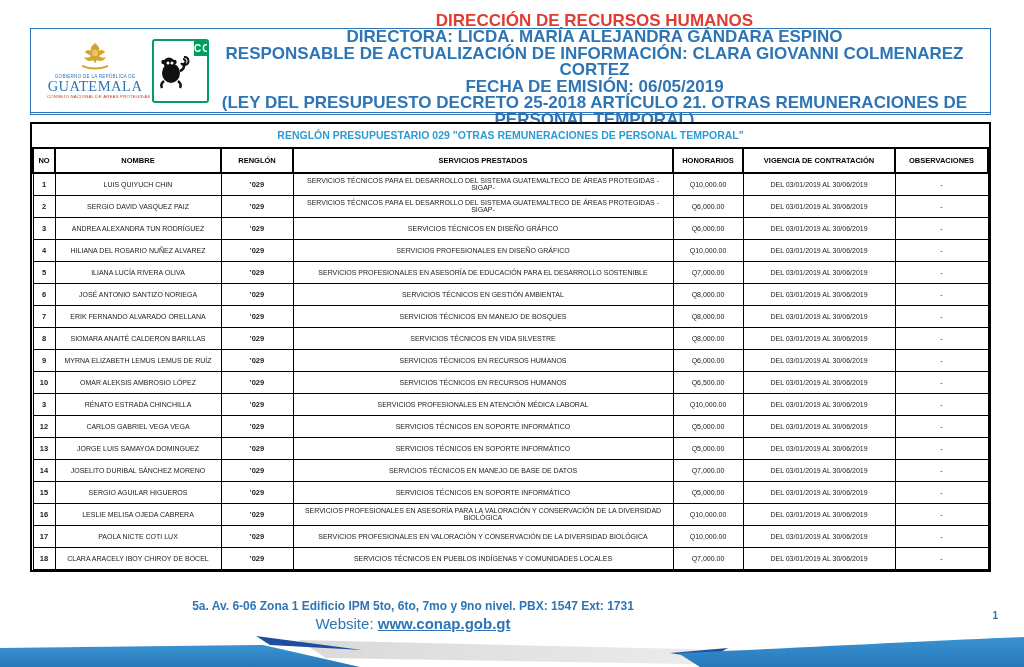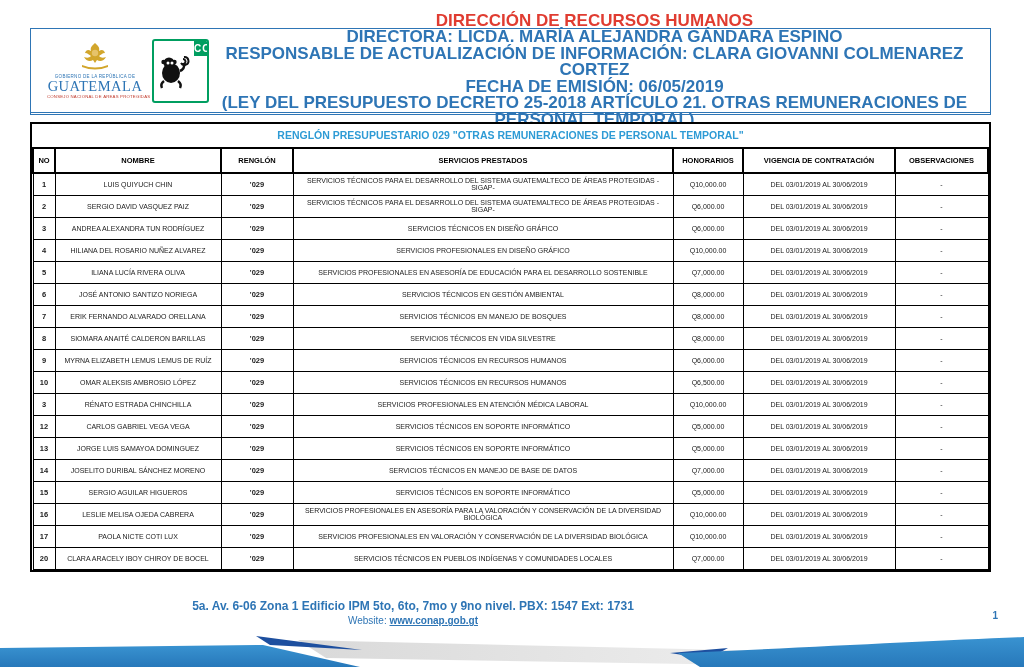--- a/index.html
+++ b/index.html
@@ -31,21 +31,21 @@
   .table-title { height:23px; line-height:23px; text-align:center; color:#2e9bd5; font-weight:bold; font-size:10.5px; }
   table { width:100%; border-collapse:collapse; table-layout:fixed;padding-left:32px; }
   th { border:2px solid #000; font-size:7.5px; font-weight:bold; height:25px; padding:1px 2px; text-align:center; }
   td { border:1.5px solid #000; font-size:7px; text-align:center; padding:1px 3px; color:#1a1a1a; }
   tbody tr { height:22px; }
   td.bold { font-weight:bold; font-size:7.5px; }
 
   
   .footer { position:absolute; left:0; width:826px; top:599px; text-align:center; }
   .f1 { color:#2e75b5; font-weight:bold; font-size:12px; }
-  .f2 { color:#2e75b5; font-size:10px; margin-top:2px; }
+  .f2 { color:#2e75b5; font-size:15px; margin-top:2px; }
   .f2 a { color:#2e75b5; font-weight:bold; text-decoration:underline; }
   .page-num { position:absolute; right:26px; top:610px; color:#2e75b5; font-weight:bold; font-size:10px; }
   .wave { position:absolute; left:0; bottom:0; width:1024px; height:40px; }
 </style>
 </head>
 <body>
 
 <div id="page">
 
   <div class="header-box">
@@ -259,21 +259,21 @@
           <tr>
             <td class="bold">17</td>
             <td>PAOLA NICTE COTI LUX</td>
             <td class="bold">'029</td>
             <td>SERVICIOS PROFESIONALES EN VALORACIÓN Y CONSERVACIÓN DE LA DIVERSIDAD BIOLÓGICA</td>
             <td>Q10,000.00</td>
             <td>DEL 03/01/2019 AL 30/06/2019</td>
             <td>-</td>
           </tr>
           <tr>
-            <td class="bold">20</td>
+            <td class="bold">18</td>
             <td>CLARA ARACELY IBOY CHIROY DE BOCEL</td>
             <td class="bold">'029</td>
             <td>SERVICIOS TÉCNICOS EN PUEBLOS INDÍGENAS Y COMUNIDADES LOCALES</td>
             <td>Q7,000.00</td>
             <td>DEL 03/01/2019 AL 30/06/2019</td>
             <td>-</td>
           </tr>
         </tbody>
     </table>
   </div>

